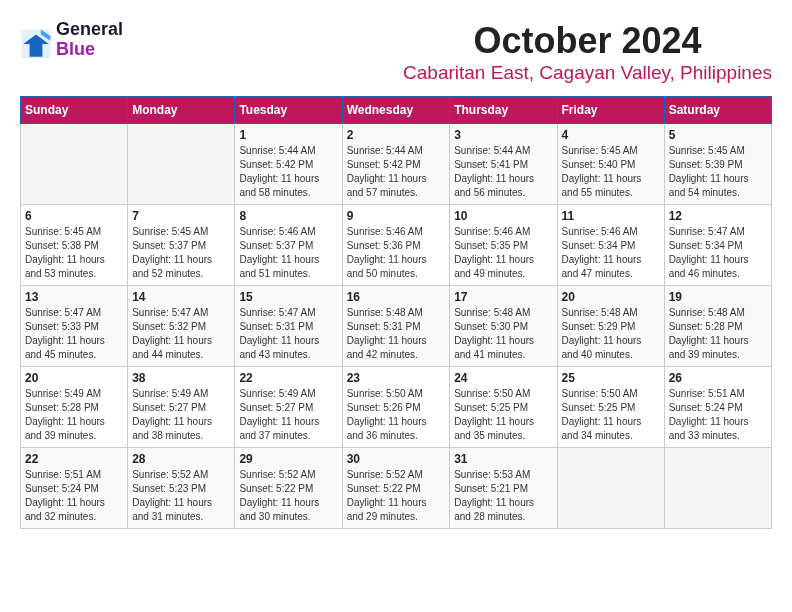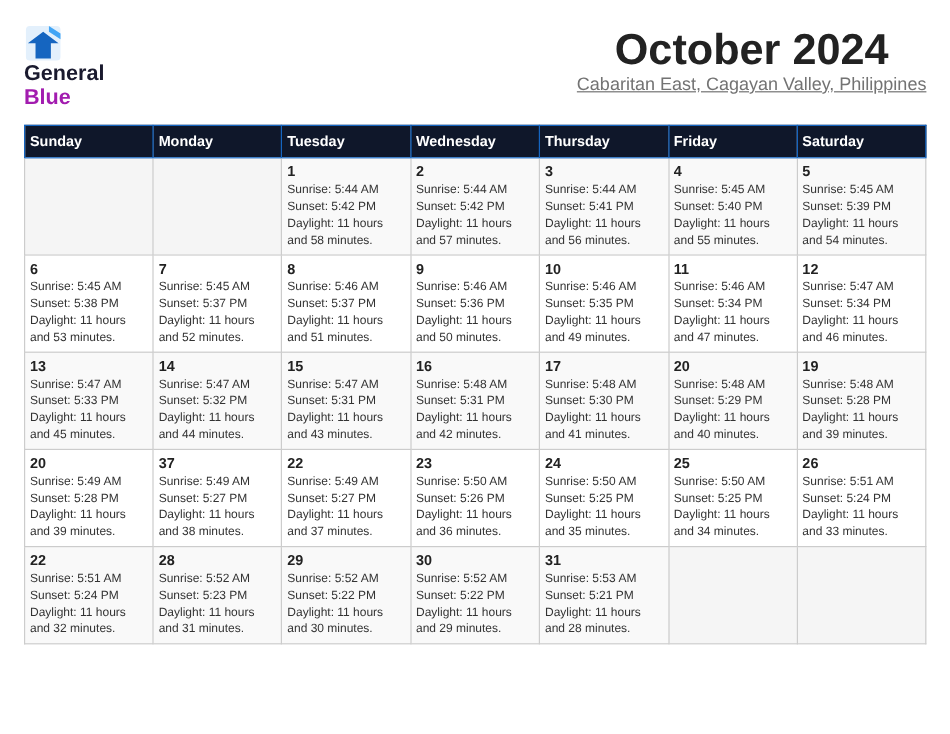--- a/index.html
+++ b/index.html
@@ -5,23 +5,22 @@
     * { box-sizing: border-box; margin: 0; padding: 0; }
     body {
       font-family: Arial, sans-serif;
       background: #fff;
       width: 792px;
       min-height: 612px;
       padding: 20px;
     }
     .header-logo {
       display: flex;
-      align-items: flex-start;
+      align-items: flex-end;
       margin-bottom: 4px;
-      flex-direction: column;
     }
     .logo-text {
       font-size: 18px;
       font-weight: bold;
       color: #1a1a2e;
       line-height: 1.1;
     }
     .logo-blue { color: #a21caf; }
     .logo-icon {
       width: 32px;
@@ -31,37 +30,36 @@
     .title-section {
       text-align: center;
       margin-bottom: 4px;
     }
     .month-title {
       font-size: 36px;
       font-weight: bold;
       color: #222;
     }
     .location-title {
-      font-size: 15px;
-      color: #737373;
-      text-decoration: underline;
+      font-size: 19px;
+      color: #be185d;
     }
     .top-bar {
       display: flex;
       justify-content: space-between;
       align-items: flex-start;
       margin-bottom: 8px;
     }
     table {
       width: 100%;
       border-collapse: collapse;
       font-size: 11px;
     }
     thead tr th {
-      background-color: #0f172a;
+      background-color: #be185d;
       color: #fff;
       padding: 6px 4px;
       text-align: left;
       font-size: 12px;
       font-weight: bold;
       border: 1px solid #1565c0;
     }
     tbody tr td {
       border: 1px solid #ccc;
       vertical-align: top;
@@ -205,21 +203,21 @@
           <div class="day-num">19</div>
           <div class="day-info">Sunrise: 5:48 AM<br>Sunset: 5:28 PM<br>Daylight: 11 hours and 39 minutes.</div>
         </td>
       </tr>
       <tr>
         <td>
           <div class="day-num">20</div>
           <div class="day-info">Sunrise: 5:49 AM<br>Sunset: 5:28 PM<br>Daylight: 11 hours and 39 minutes.</div>
         </td>
         <td>
-          <div class="day-num">37</div>
+          <div class="day-num">38</div>
           <div class="day-info">Sunrise: 5:49 AM<br>Sunset: 5:27 PM<br>Daylight: 11 hours and 38 minutes.</div>
         </td>
         <td>
           <div class="day-num">22</div>
           <div class="day-info">Sunrise: 5:49 AM<br>Sunset: 5:27 PM<br>Daylight: 11 hours and 37 minutes.</div>
         </td>
         <td>
           <div class="day-num">23</div>
           <div class="day-info">Sunrise: 5:50 AM<br>Sunset: 5:26 PM<br>Daylight: 11 hours and 36 minutes.</div>
         </td>

